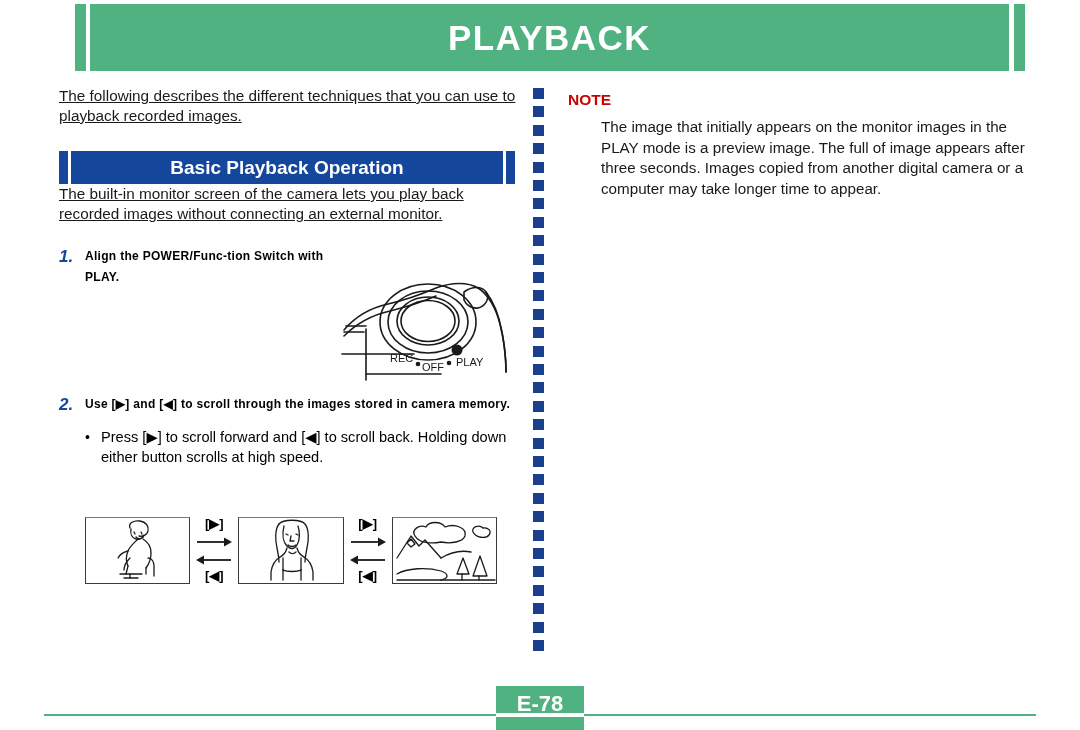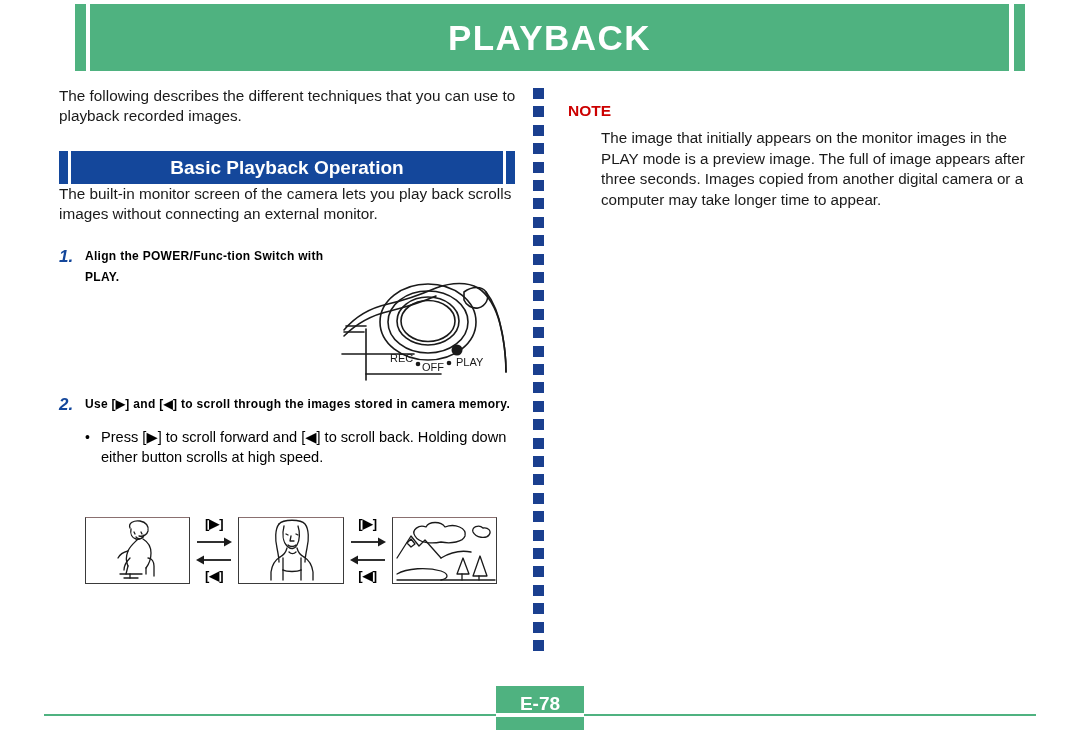--- a/index.html
+++ b/index.html
@@ -58,20 +58,21 @@
   #left-column {
     position: absolute;
     left: 59px; top: 86px;
     width: 458px;
   }
   .body-para {
     font-size: 15.3px;
     line-height: 20px;
     color: #1a1a1a;
     margin: 0;
+    text-decoration: underline;
   }
 
   
   .section-bar {
     position: relative;
     height: 17px;
     margin-top: 25px;
     margin-bottom: 0;
   }
   .sb-left-tick {
@@ -201,21 +202,21 @@
     position: absolute;
     left: 0;
     width: 11px;
     height: 11px;
     background: #1a3f8f;
   }
 
   
   #note-column {
     position: absolute;
-    left: 568px; top: 102px;
+    left: 568px; top: 91px;
     width: 460px;
   }
   .note-title {
     color: #CC0000;
     font-size: 15.5px;
     font-weight: bold;
     margin: 0 0 8px 0;
   }
   .note-body {
     margin: 0 0 0 33px;
@@ -250,21 +251,21 @@
     background: #ffffff;
   }
   .footer-label {
     position: absolute;
     left: 496px; top: 0px;
     width: 88px; height: 36px;
     display: flex;
     align-items: center;
     justify-content: center;
     color: #ffffff;
-    font-size: 19px;
+    font-size: 22px;
     font-weight: bold;
   }
 </style>
 </head>
 <body>
 
 <div id="page-header">
   <div class="hdr-tick-left"></div>
   <div class="hdr-main"></div>
   <div class="hdr-tick-right"></div>
@@ -275,21 +276,21 @@
 
   <p class="body-para">The following describes the different techniques that you can use to playback recorded images.</p>
 
   <div class="section-bar">
     <div class="sb-left-tick"></div>
     <div class="sb-body"></div>
     <div class="sb-right-tick"></div>
     <div class="sb-label">Basic Playback Operation</div>
   </div>
 
-  <p class="body-para" style="margin-top:16px;">The built-in monitor screen of the camera lets you play back scrolls images without connecting an external monitor.</p>
+  <p class="body-para" style="margin-top:16px;">The built-in monitor screen of the camera lets you play back recorded images without connecting an external monitor.</p>
 
   <div class="step">
     <div class="step-num">1.</div>
     <div class="step-text" style="width:250px;">Align the POWER/Func-tion Switch with PLAY.</div>
   </div>
 
   <div class="step" style="margin-top:106px;">
     <div class="step-num">2.</div>
     <div class="step-text">Use [▶] and [◀] to scroll through the images stored in camera memory.</div>
   </div>

